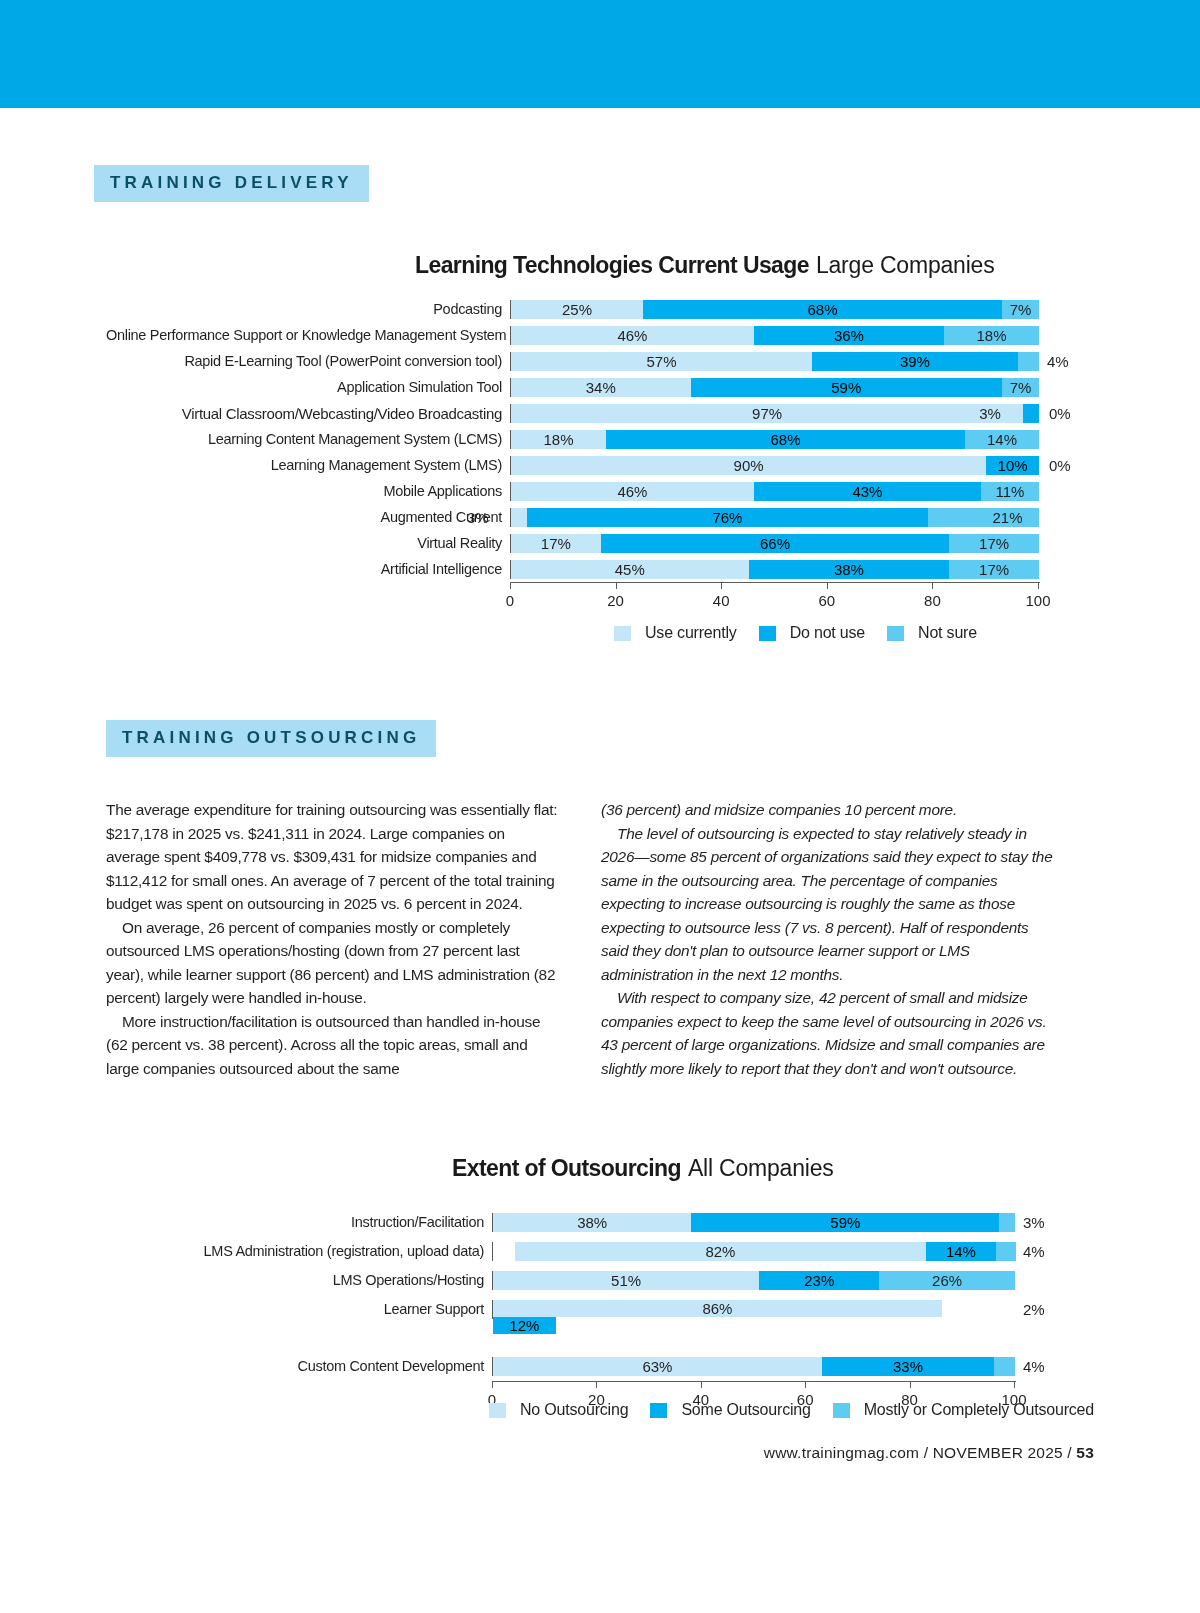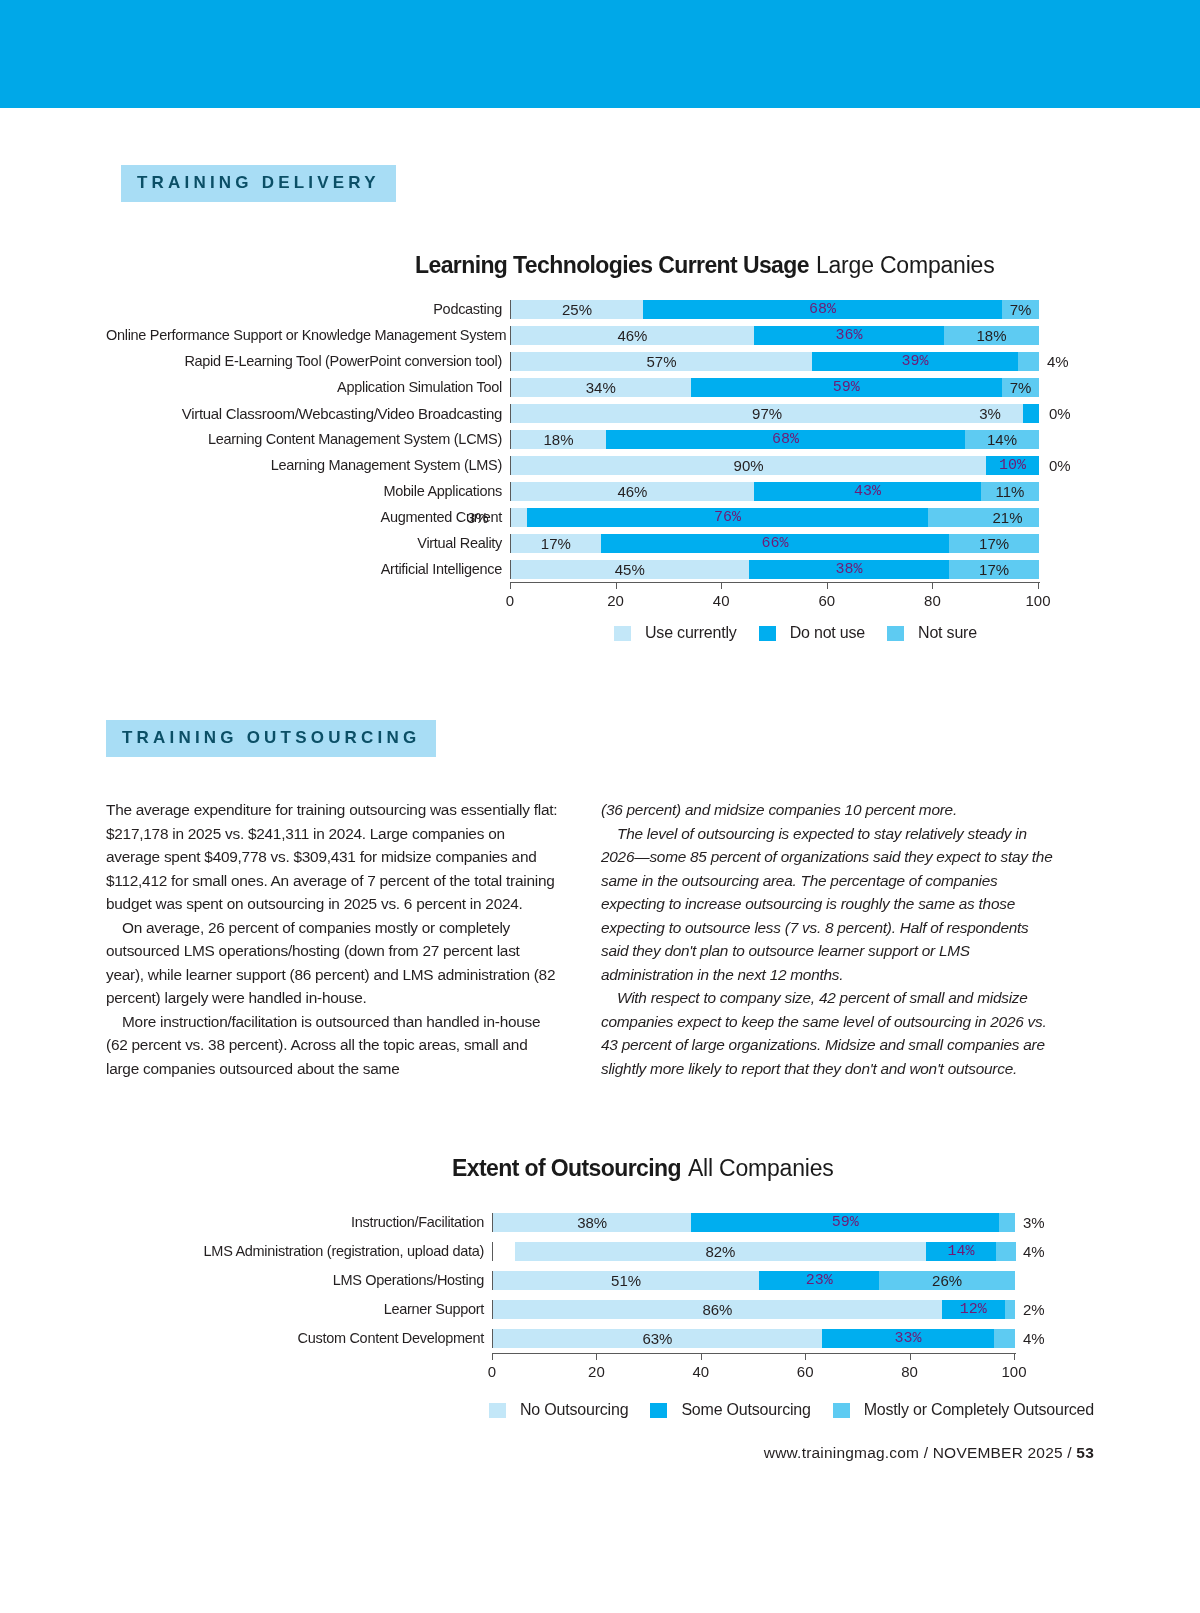--- a/index.html
+++ b/index.html
@@ -24,21 +24,21 @@
   .section-tag {
     position: absolute;
     background: #a8ddf5;
     color: #0b4f66;
     font-weight: bold;
     letter-spacing: 4.2px;
     font-size: 17px;
     padding: 8px 16px 9px 16px;
     white-space: nowrap;
   }
-  #tag-delivery { left: 121px; top: 165px; }
+  #tag-delivery { left: 94px; top: 165px; }
   #tag-outsourcing { left: 106px; top: 720px; }
 
   
   .chart-title {
     position: absolute;
     white-space: nowrap;
     font-size: 23px;
   }
   .chart-title .strong { font-weight: bold; letter-spacing: -0.6px; }
   .chart-title .light { font-weight: normal; letter-spacing: -0.2px; }
@@ -72,21 +72,21 @@
   .seg {
     height: 19px;
     display: flex;
     align-items: center;
     justify-content: center;
     font-size: 15px;
     white-space: nowrap;
     overflow: visible;
   }
   .seg-use   { background: #c3e7f8; color: #231f20; }
-  .seg-not   { background: #00aeef; color: #701a75; font-family: Liberation Mono, monospace; }
+  .seg-not   { background: #00aeef; color: #000000; }
   .seg-sure  { background: #5ecbf2; color: #231f20; }
 
   .seg-lbl-outside {
     position: absolute;
     font-size: 15px;
     color: #231f20;
     white-space: nowrap;
     line-height: 19px;
     top: 0;
   }
@@ -326,28 +326,28 @@
         <div class="bar-row" style="height: 29px;">
           <div class="row-label" style="width: 386px; font-size: 14.5px;">LMS Operations/Hosting</div>
           <div class="bar-track" style="width: 524px;">
             <div class="seg seg-use" style="width: 266.22px;">51%</div>
             <div class="seg seg-not" style="width: 120.06px;">23%</div>
             <div class="seg seg-sure" style="width: 135.72px;">26%</div>
           </div>
         </div>
         <div class="bar-row" style="height: 29px;">
           <div class="row-label" style="width: 386px; font-size: 14.5px;">Learner Support</div>
-          <div class="bar-track" style="width: 524px;">
+          <div class="bar-track" style="width: 524px; flex-direction: column;">
             <div class="seg seg-use" style="width: 448.92px;">86%</div>
             <div class="seg seg-not" style="width: 62.64px;">12%</div>
             <div class="seg seg-sure" style="width: 10.44px;"></div>
             <div class="seg-lbl-outside" style="left: 530px;">2%</div>
           </div>
         </div>
-        <div class="bar-row" style="height: 29px;">
+        <div class="bar-row" style="height: 29px; margin-top: 28px;">
           <div class="row-label" style="width: 386px; font-size: 14.5px;">Custom Content Development</div>
           <div class="bar-track" style="width: 524px;">
             <div class="seg seg-use" style="width: 328.86px;">63%</div>
             <div class="seg seg-not" style="width: 172.26px;">33%</div>
             <div class="seg seg-sure" style="width: 20.88px;"></div>
             <div class="seg-lbl-outside" style="left: 530px;">4%</div>
           </div>
         </div>
       </div>
     <div id="chart-2-axis">

